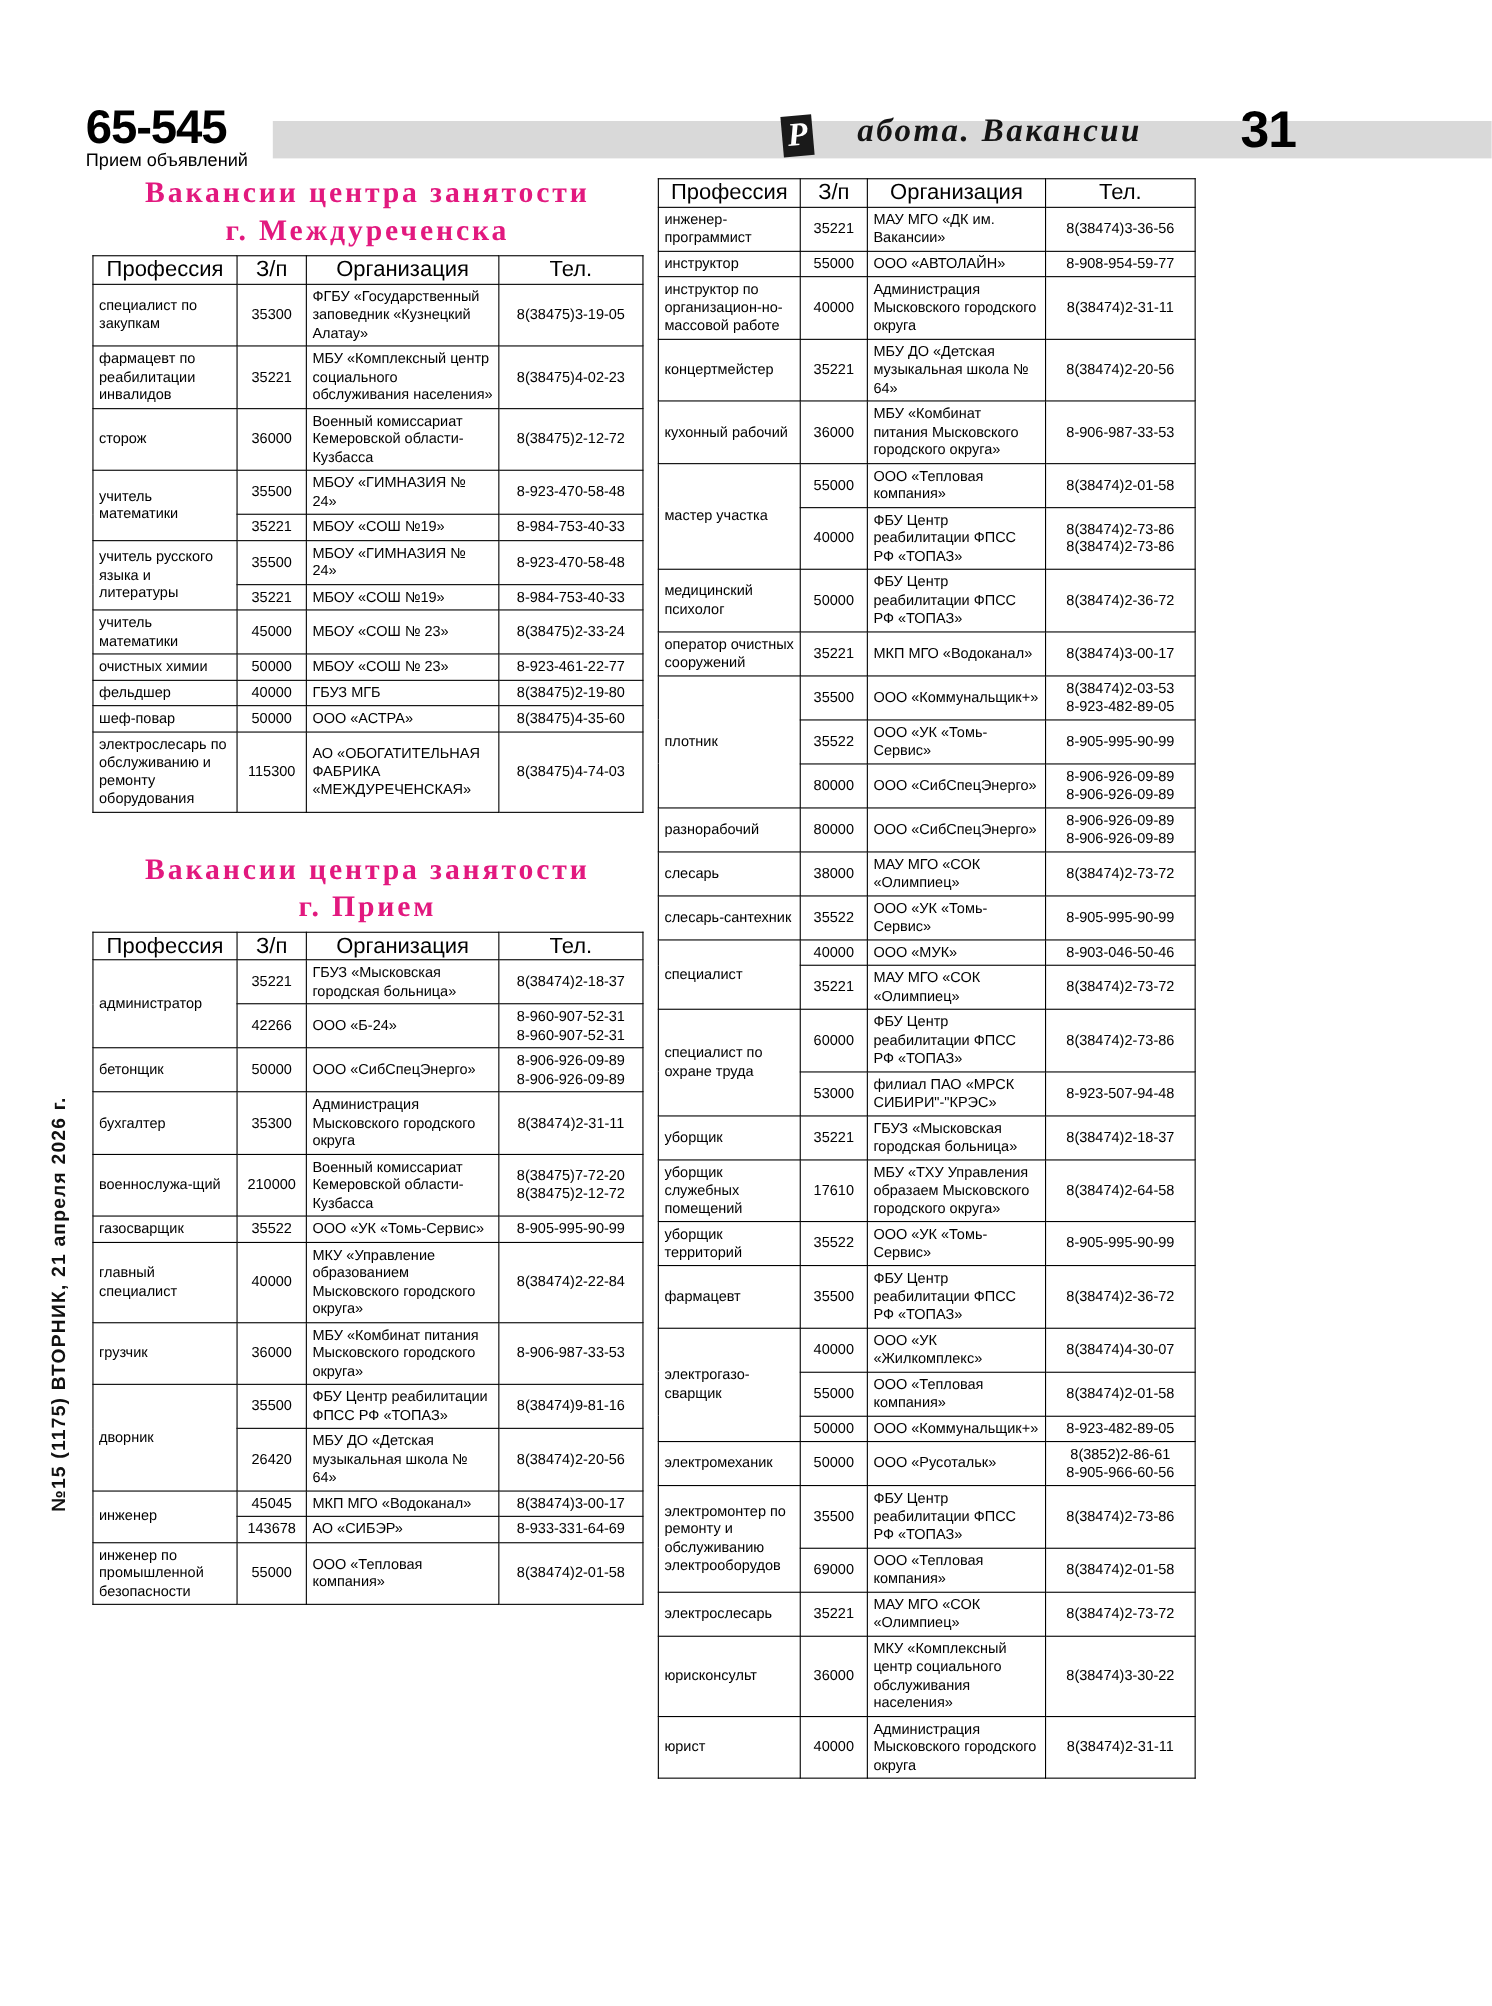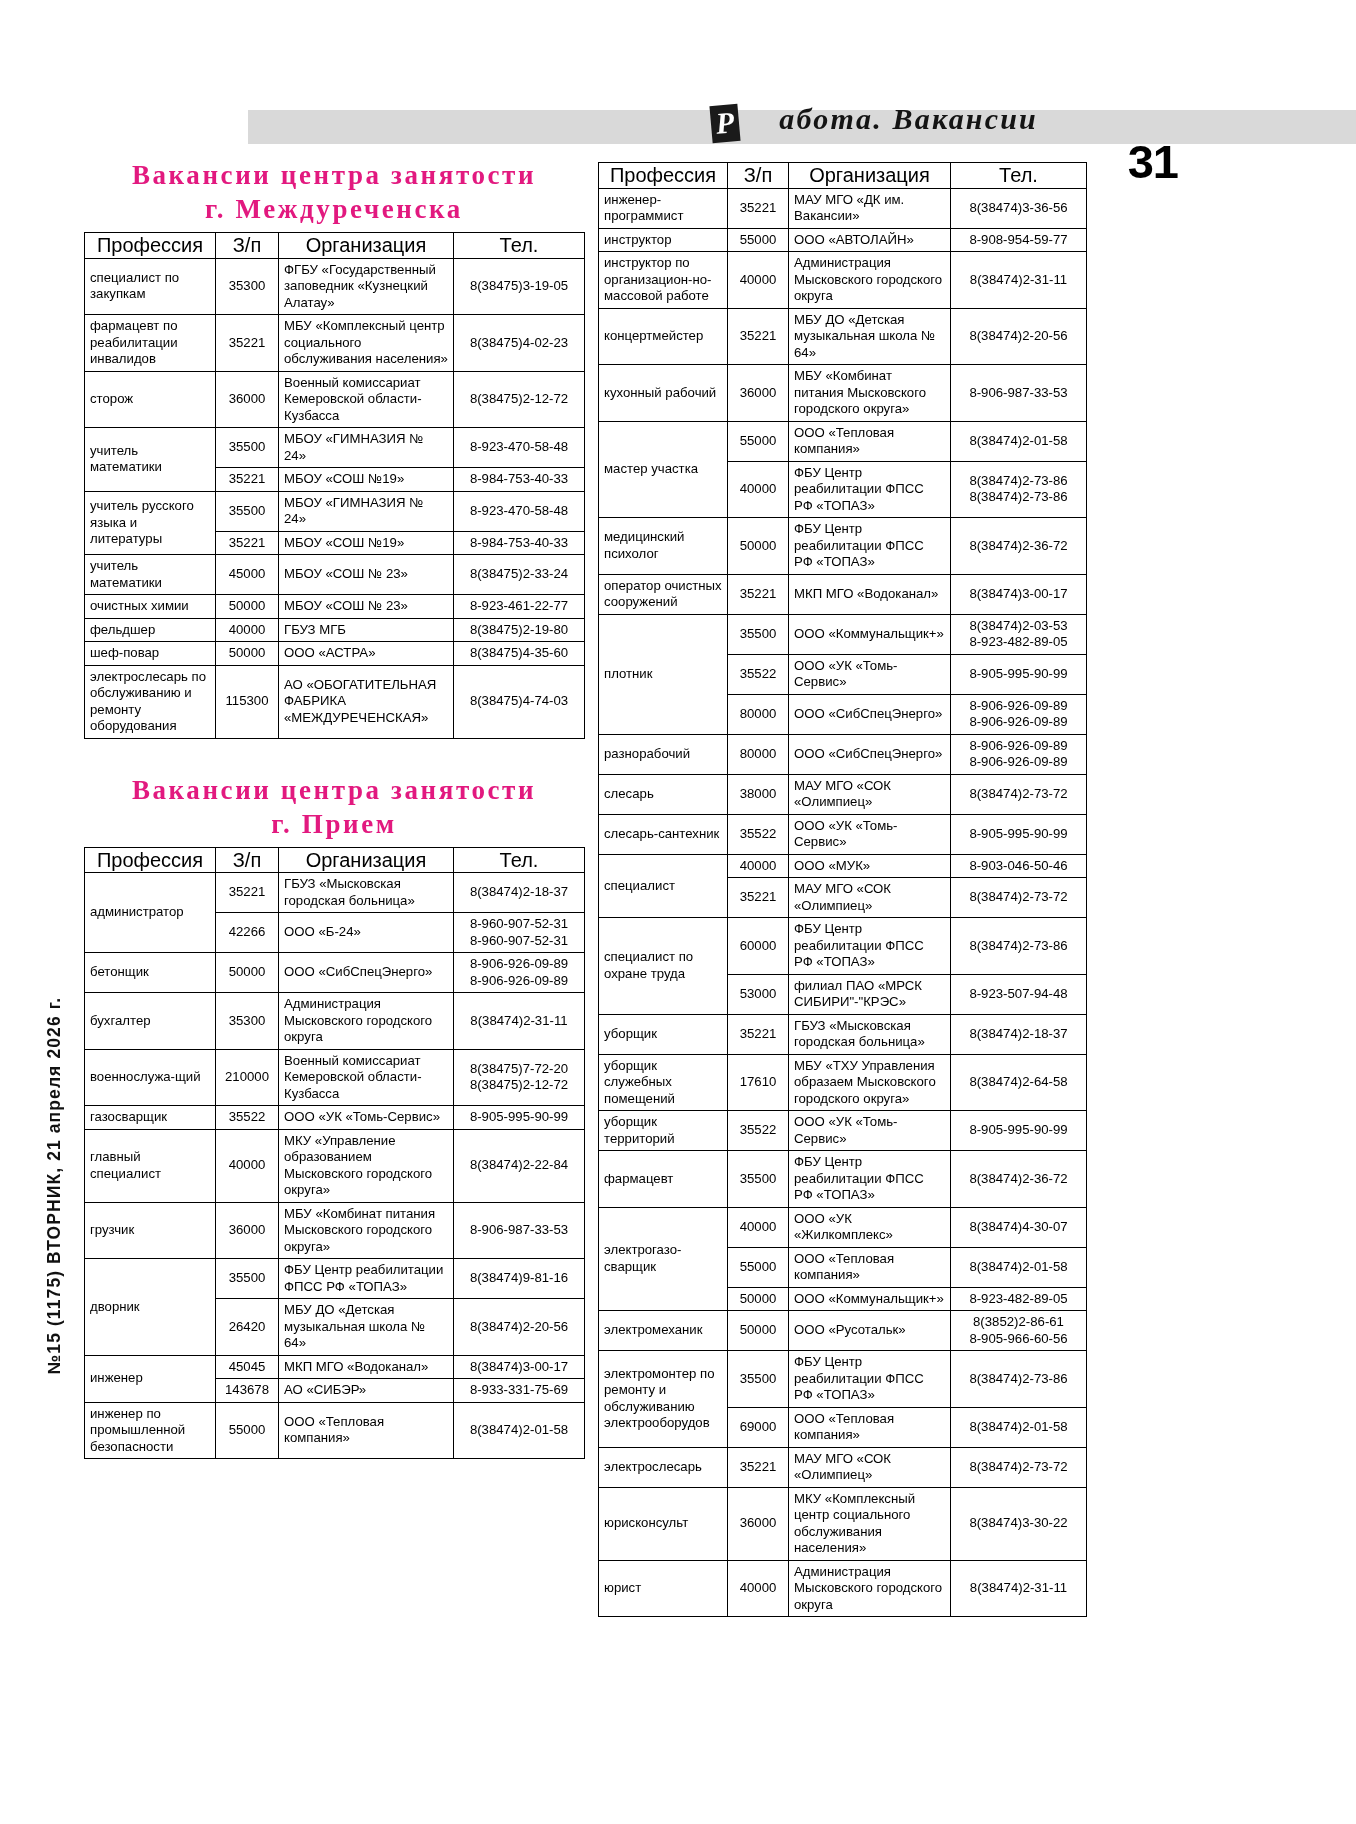--- a/index.html
+++ b/index.html
@@ -97,21 +97,20 @@
     position: absolute;
     left: 1000px;
     top: -6px;
     width: 100px;
     text-align: right;
     font-family: "Liberation Sans", sans-serif;
     font-weight: bold;
     font-size: 47px;
     letter-spacing: -1px;
     color: #000;
-    margin-top: 44px;
   }
 
   
   #issue-line {
     position: absolute;
     left: -266px;
     top: 1175px;
     width: 640px;
     transform: rotate(-90deg);
     transform-origin: center center;
@@ -199,20 +198,24 @@
   .multi { white-space: pre-line; }
 </style>
 </head>
 <body>
 
 <div id="page">
 
   <div id="masthead">
     <div class="grey-band"></div>
 
+    <div id="phone-block">
+      <div id="phone-number">65-545</div>
+      <div id="phone-caption">Прием объявлений</div>
+    </div>
 
     <div id="section-title-wrap">
       <span class="drop-cap">Р</span><span class="section-title-rest">абота. Вакансии</span>
     </div>
 
     <div id="page-number">31</div>
   </div>
 
   <div id="issue-line">№15 (1175) ВТОРНИК, 21 апреля 2026 г.</div>
 
@@ -398,21 +401,21 @@
           </tr>
           <tr>
             <td class="prof" rowspan="2">инженер</td>
             <td class="c">45045</td>
             <td>МКП МГО «Водоканал»</td>
             <td class="c multi">8(38474)3-00-17</td>
           </tr>
           <tr>
             <td class="c">143678</td>
             <td>АО «СИБЭР»</td>
-            <td class="c multi">8-933-331-75-69</td>
+            <td class="c multi">8-933-331-64-69</td>
           </tr>
           <tr>
             <td class="prof">инженер по промышленной безопасности</td>
             <td class="c">55000</td>
             <td>ООО «Тепловая компания»</td>
             <td class="c multi">8(38474)2-01-58</td>
           </tr>
         </tbody>
     </table>
   </div>

